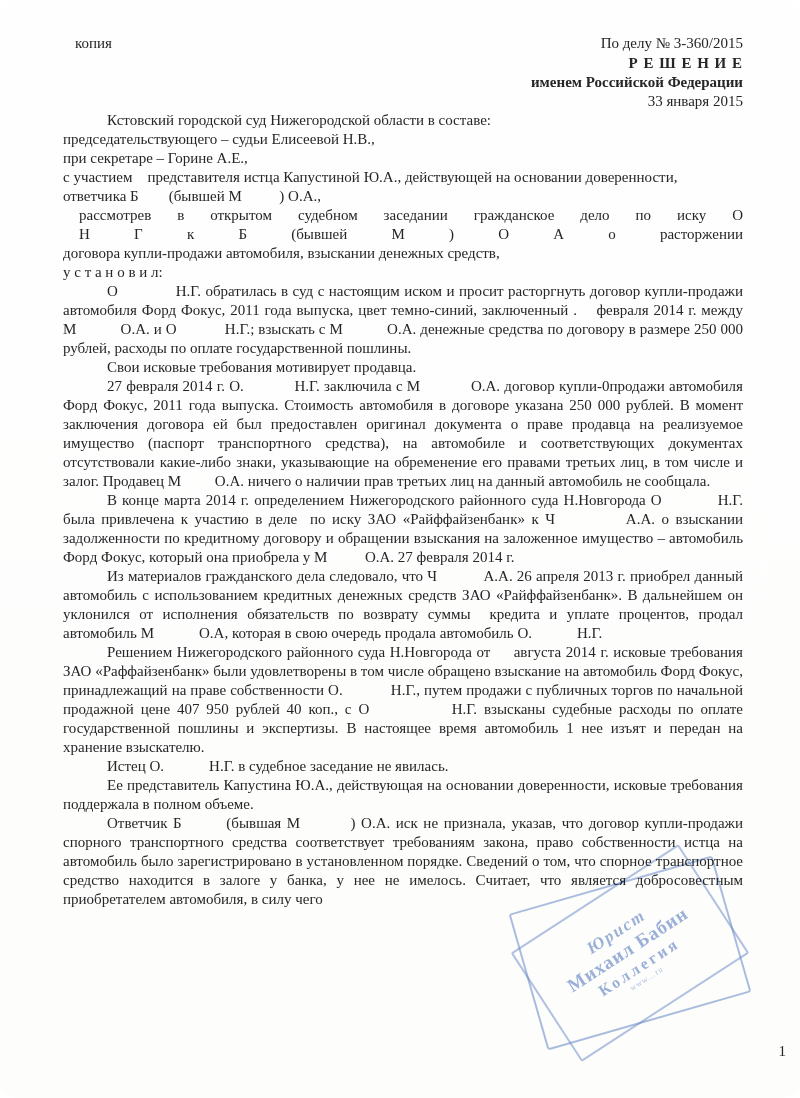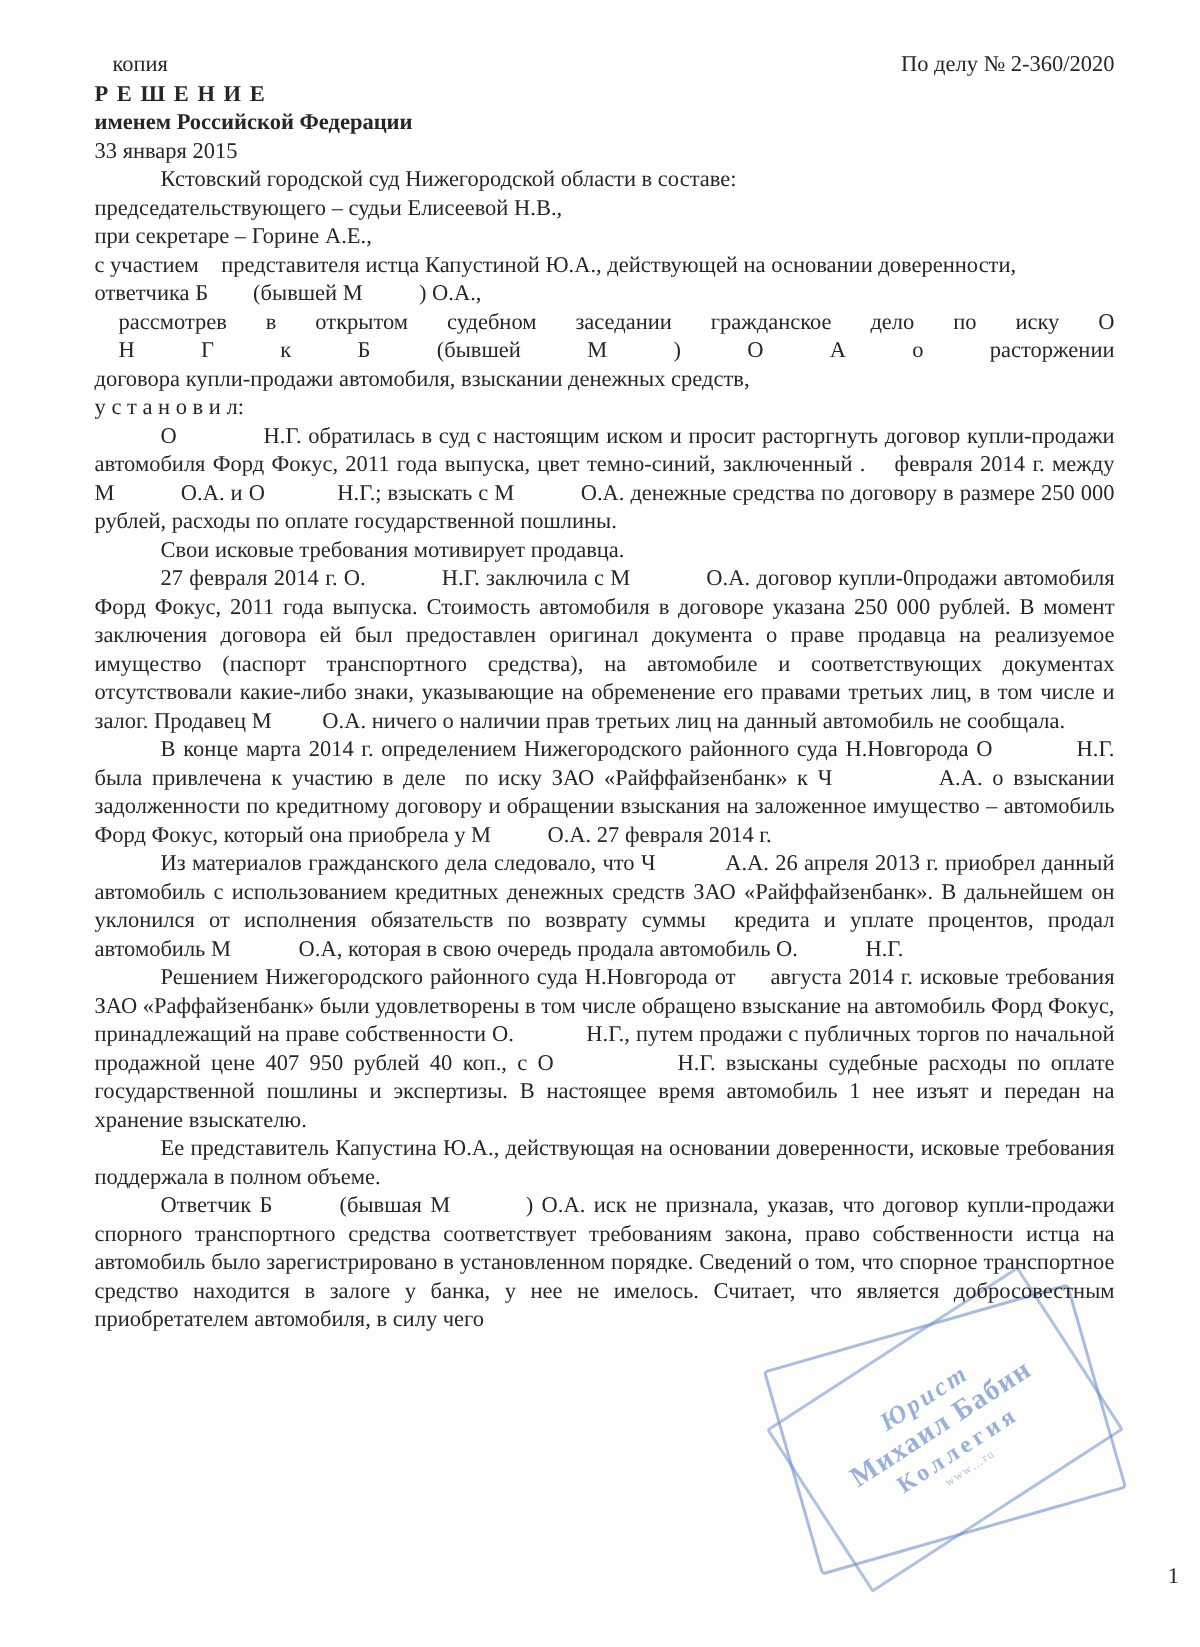--- a/index.html
+++ b/index.html
@@ -18,21 +18,21 @@
   }
   .content{
     position:absolute;
     left:63px;right:57px;top:34px;
     font-size:15px;line-height:19px;
   }
   .toprow{
     display:flex;justify-content:space-between;align-items:baseline;
   }
   .copy-label{padding-left:12px;}
-  .title-block{text-align:left;margin-top:1px;}
+  .title-block{text-align:right;margin-top:1px;}
   .doc-title{font-weight:bold;letter-spacing:1px;}
   .doc-subtitle{font-weight:bold;}
   .doc-date{}
   .line{text-align:justify;}
   .line.indent{text-indent:44px;}
   .stretch{text-align:justify;text-align-last:justify;margin-left:16px;}
   .heading-center{}
   .p{text-align:justify;text-indent:44px;}
   .pagenum{
     position:absolute;left:0;right:14px;top:1042px;
@@ -70,21 +70,21 @@
 </style>
 </head>
 <body>
 
 <div class="page">
 
   <div class="content">
 
     <div class="toprow">
       <span class="copy-label">копия</span>
-      <span class="case-number">По делу № 2-360/2020</span>
+      <span class="case-number">По делу № 3-360/2015</span>
     </div>
 
     <div class="title-block">
       <div class="doc-title">Р Е Ш Е Н И Е</div>
       <div class="doc-subtitle">именем Российской Федерации</div>
       <div class="doc-date">33 января 2015</div>
     </div>
 
     <div class="line indent">Кстовский городской суд Нижегородской области в составе:</div>
     <div class="line">председательствующего – судьи Елисеевой Н.В.,</div>
@@ -96,20 +96,21 @@
     <div class="line">договора купли-продажи автомобиля, взыскании денежных средств,</div>
 
     <div class="heading-center">у с т а н о в и л:</div>
 
     <div class="p">О&nbsp;&nbsp;&nbsp;&nbsp;&nbsp;&nbsp;&nbsp;&nbsp;&nbsp;&nbsp;&nbsp;&nbsp; Н.Г. обратилась в суд с настоящим иском и просит расторгнуть договор купли-продажи автомобиля Форд Фокус, 2011 года выпуска, цвет темно-синий, заключенный .&nbsp;&nbsp;&nbsp; февраля 2014 г. между М&nbsp;&nbsp;&nbsp;&nbsp;&nbsp;&nbsp;&nbsp;&nbsp;&nbsp;&nbsp; О.А. и О&nbsp;&nbsp;&nbsp;&nbsp;&nbsp;&nbsp;&nbsp;&nbsp;&nbsp;&nbsp;&nbsp; Н.Г.; взыскать с М&nbsp;&nbsp;&nbsp;&nbsp;&nbsp;&nbsp;&nbsp;&nbsp;&nbsp;&nbsp; О.А. денежные средства по договору в размере 250&nbsp;000 рублей, расходы по оплате государственной пошлины.</div>
     <div class="p">Свои исковые требования мотивирует продавца.</div>
     <div class="p">27 февраля 2014 г. О.&nbsp;&nbsp;&nbsp;&nbsp;&nbsp;&nbsp;&nbsp;&nbsp;&nbsp;&nbsp;&nbsp; Н.Г. заключила с М&nbsp;&nbsp;&nbsp;&nbsp;&nbsp;&nbsp;&nbsp;&nbsp;&nbsp;&nbsp;&nbsp; О.А. договор купли-0продажи автомобиля Форд Фокус, 2011 года выпуска. Стоимость автомобиля в договоре указана 250&nbsp;000 рублей. В момент заключения договора ей был предоставлен оригинал документа о праве продавца на реализуемое имущество (паспорт транспортного средства), на автомобиле и соответствующих документах отсутствовали какие-либо знаки, указывающие на обременение его правами третьих лиц, в том числе и залог. Продавец М&nbsp;&nbsp;&nbsp;&nbsp;&nbsp;&nbsp;&nbsp;&nbsp; О.А. ничего о наличии прав третьих лиц на данный автомобиль не сообщала.</div>
     <div class="p">В конце марта 2014 г. определением Нижегородского районного суда Н.Новгорода О&nbsp;&nbsp;&nbsp;&nbsp;&nbsp;&nbsp;&nbsp;&nbsp;&nbsp;&nbsp; Н.Г. была привлечена к участию в деле&nbsp; по иску ЗАО «Райффайзенбанк» к Ч&nbsp;&nbsp;&nbsp;&nbsp;&nbsp;&nbsp;&nbsp;&nbsp;&nbsp;&nbsp; А.А. о взыскании задолженности по кредитному договору и обращении взыскания на заложенное имущество – автомобиль Форд Фокус, который она приобрела у М&nbsp;&nbsp;&nbsp;&nbsp;&nbsp;&nbsp;&nbsp;&nbsp;&nbsp; О.А. 27 февраля 2014 г.</div>
     <div class="p">Из материалов гражданского дела следовало, что Ч&nbsp;&nbsp;&nbsp;&nbsp;&nbsp;&nbsp;&nbsp;&nbsp;&nbsp;&nbsp; А.А. 26 апреля 2013 г. приобрел данный автомобиль с использованием кредитных денежных средств ЗАО «Райффайзенбанк». В дальнейшем он уклонился от исполнения обязательств по возврату суммы&nbsp; кредита и уплате процентов, продал автомобиль М&nbsp;&nbsp;&nbsp;&nbsp;&nbsp;&nbsp;&nbsp;&nbsp;&nbsp;&nbsp;&nbsp; О.А, которая в свою очередь продала автомобиль О.&nbsp;&nbsp;&nbsp;&nbsp;&nbsp;&nbsp;&nbsp;&nbsp;&nbsp;&nbsp;&nbsp; Н.Г.</div>
     <div class="p">Решением Нижегородского районного суда Н.Новгорода от&nbsp;&nbsp;&nbsp;&nbsp; августа 2014 г. исковые требования ЗАО «Раффайзенбанк» были удовлетворены в том числе обращено взыскание на автомобиль Форд Фокус, принадлежащий на праве собственности О.&nbsp;&nbsp;&nbsp;&nbsp;&nbsp;&nbsp;&nbsp;&nbsp;&nbsp;&nbsp;&nbsp; Н.Г., путем продажи с публичных торгов по начальной продажной цене 407&nbsp;950 рублей 40 коп., с О&nbsp;&nbsp;&nbsp;&nbsp;&nbsp;&nbsp;&nbsp;&nbsp;&nbsp;&nbsp;&nbsp; Н.Г. взысканы судебные расходы по оплате государственной пошлины и экспертизы. В настоящее время автомобиль 1 нее изъят и передан на хранение взыскателю.</div>
+    <div class="p">Истец О.&nbsp;&nbsp;&nbsp;&nbsp;&nbsp;&nbsp;&nbsp;&nbsp;&nbsp;&nbsp;&nbsp; Н.Г. в судебное заседание не явилась.</div>
     <div class="p">Ее представитель Капустина Ю.А., действующая на основании доверенности, исковые требования поддержала в полном объеме.</div>
     <div class="p">Ответчик Б&nbsp;&nbsp;&nbsp;&nbsp;&nbsp;&nbsp;&nbsp; (бывшая М&nbsp;&nbsp;&nbsp;&nbsp;&nbsp;&nbsp;&nbsp;&nbsp; ) О.А. иск не признала, указав, что договор купли-продажи спорного транспортного средства соответствует требованиям закона, право собственности истца на автомобиль было зарегистрировано в установленном порядке. Сведений о том, что спорное транспортное средство находится в залоге у банка, у нее не имелось. Считает, что является добросовестным приобретателем автомобиля, в силу чего</div>
 
   </div>
 
   <div class="stamp">
     <div class="stamp-inner">
       <div class="stamp-l1">Юрист</div>
       <div class="stamp-l2">Михаил Бабин</div>
       <div class="stamp-l3">Коллегия</div>

